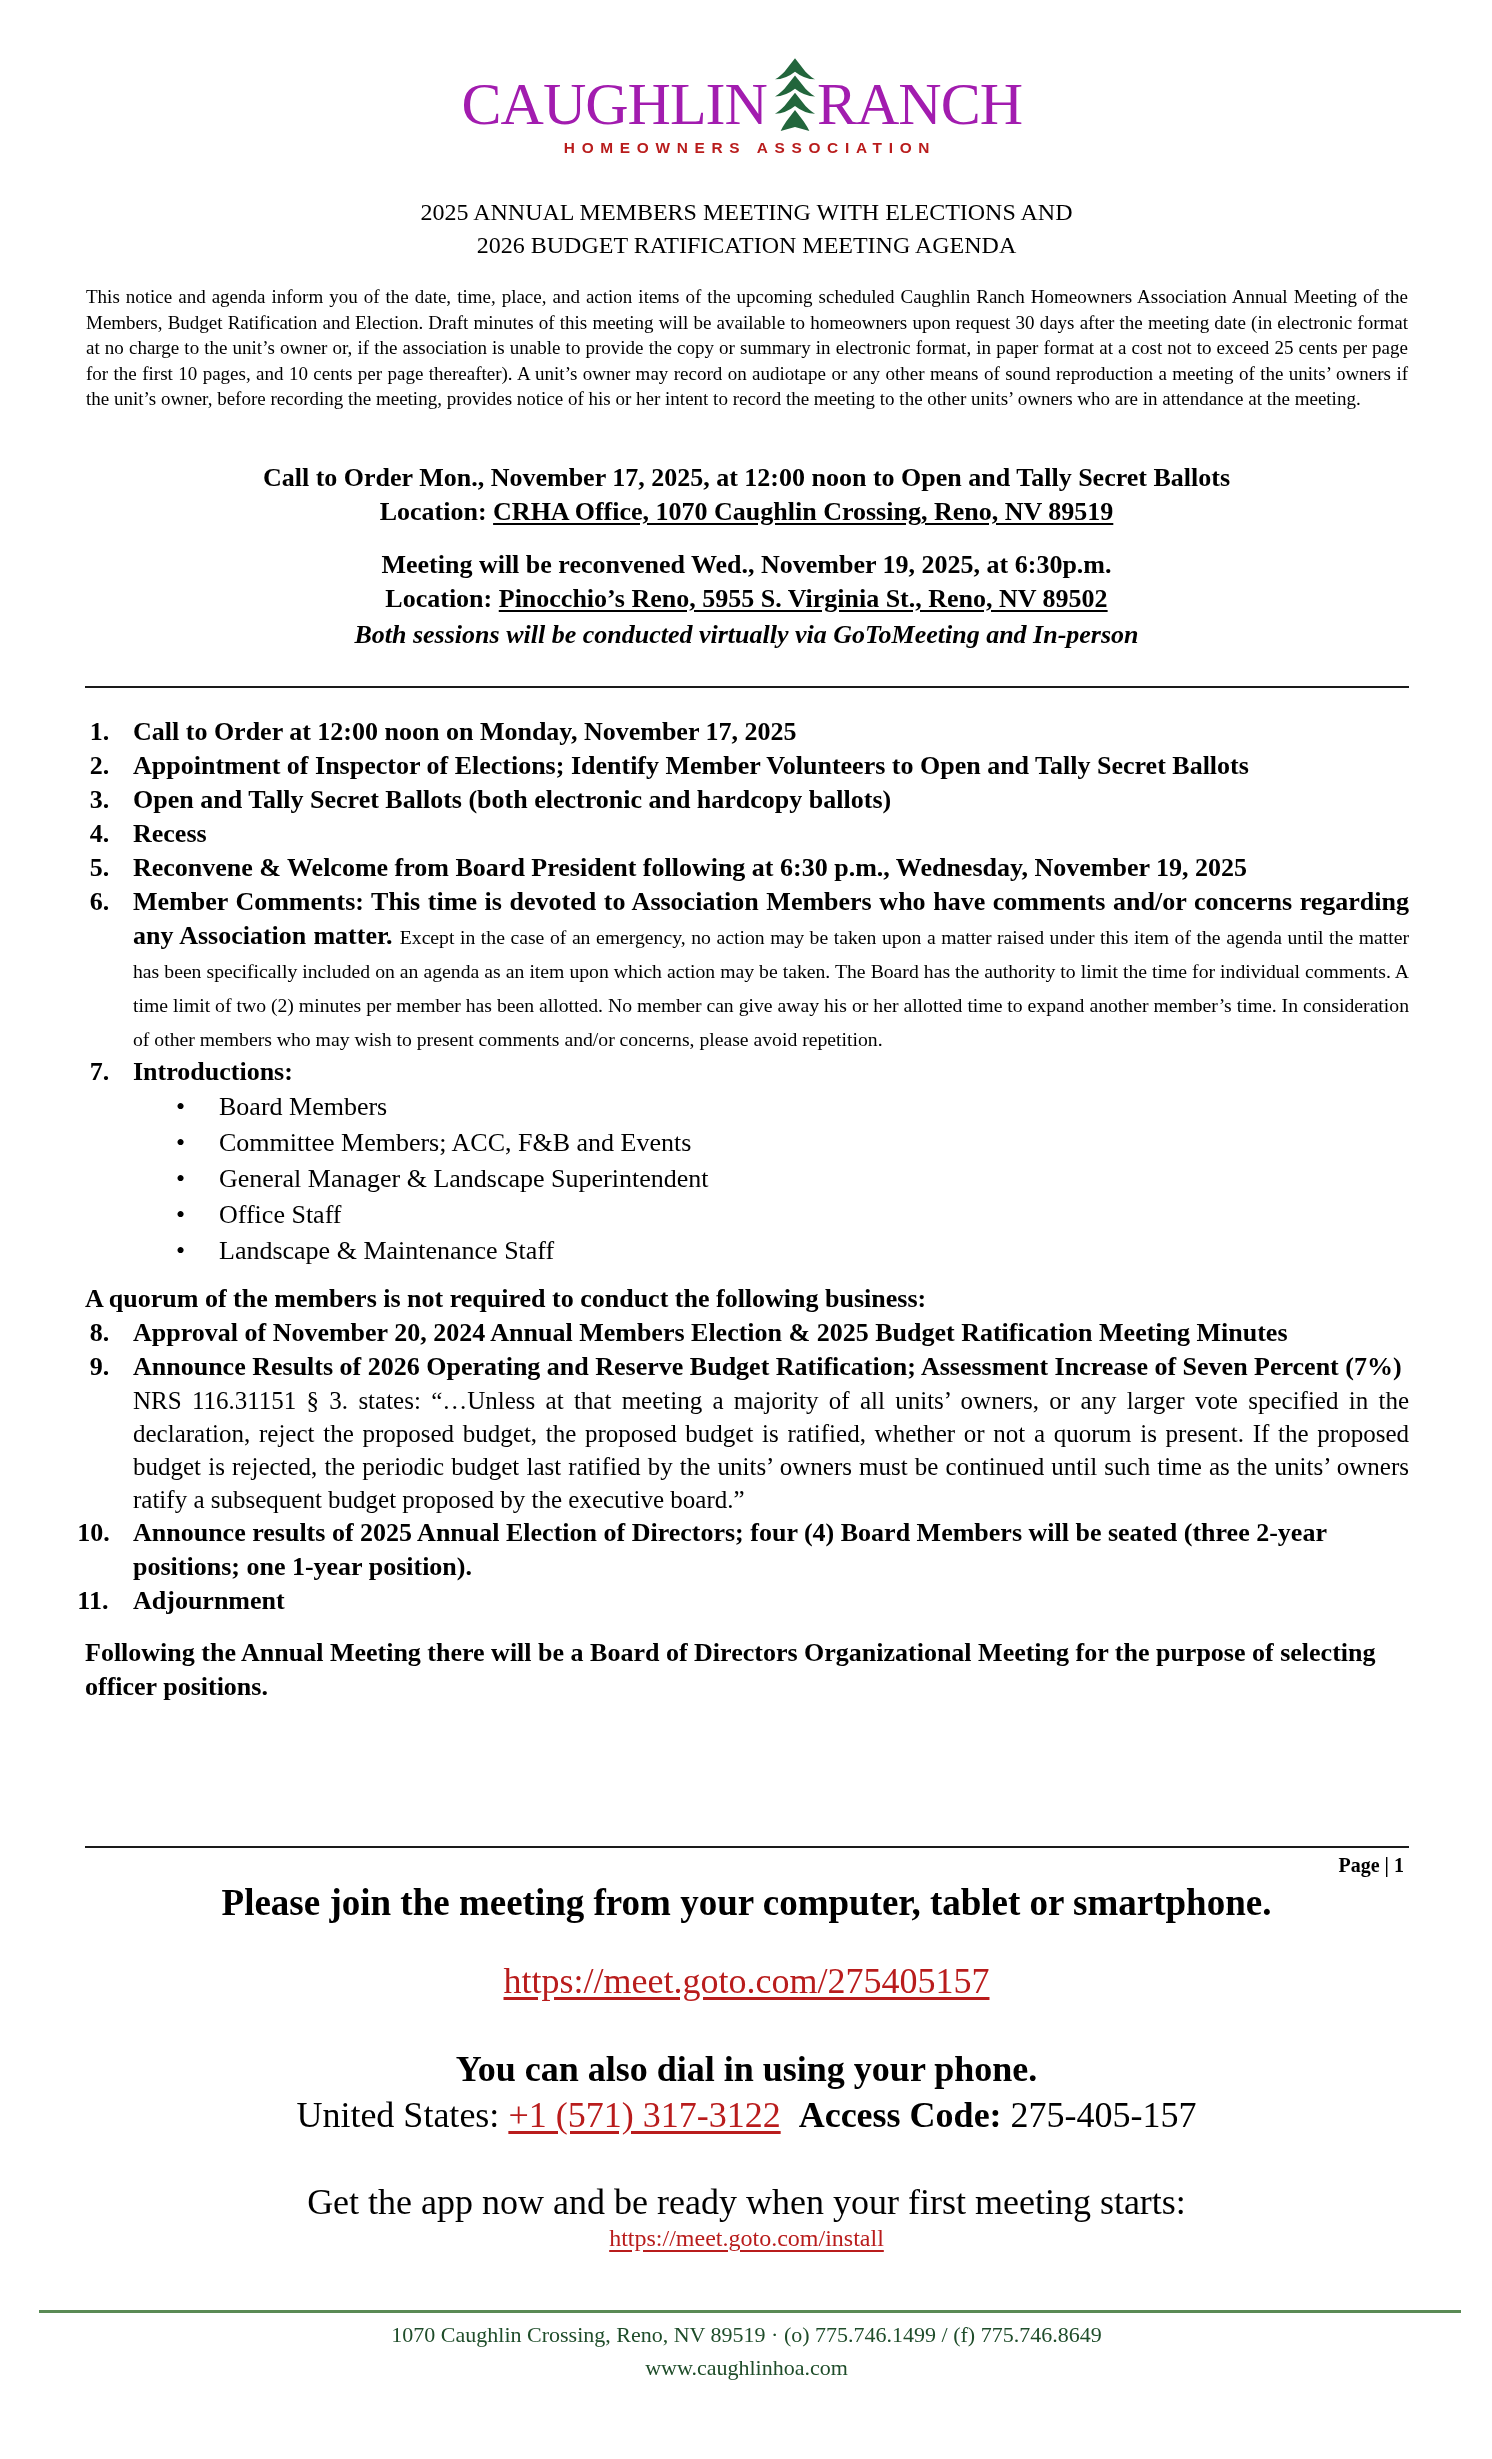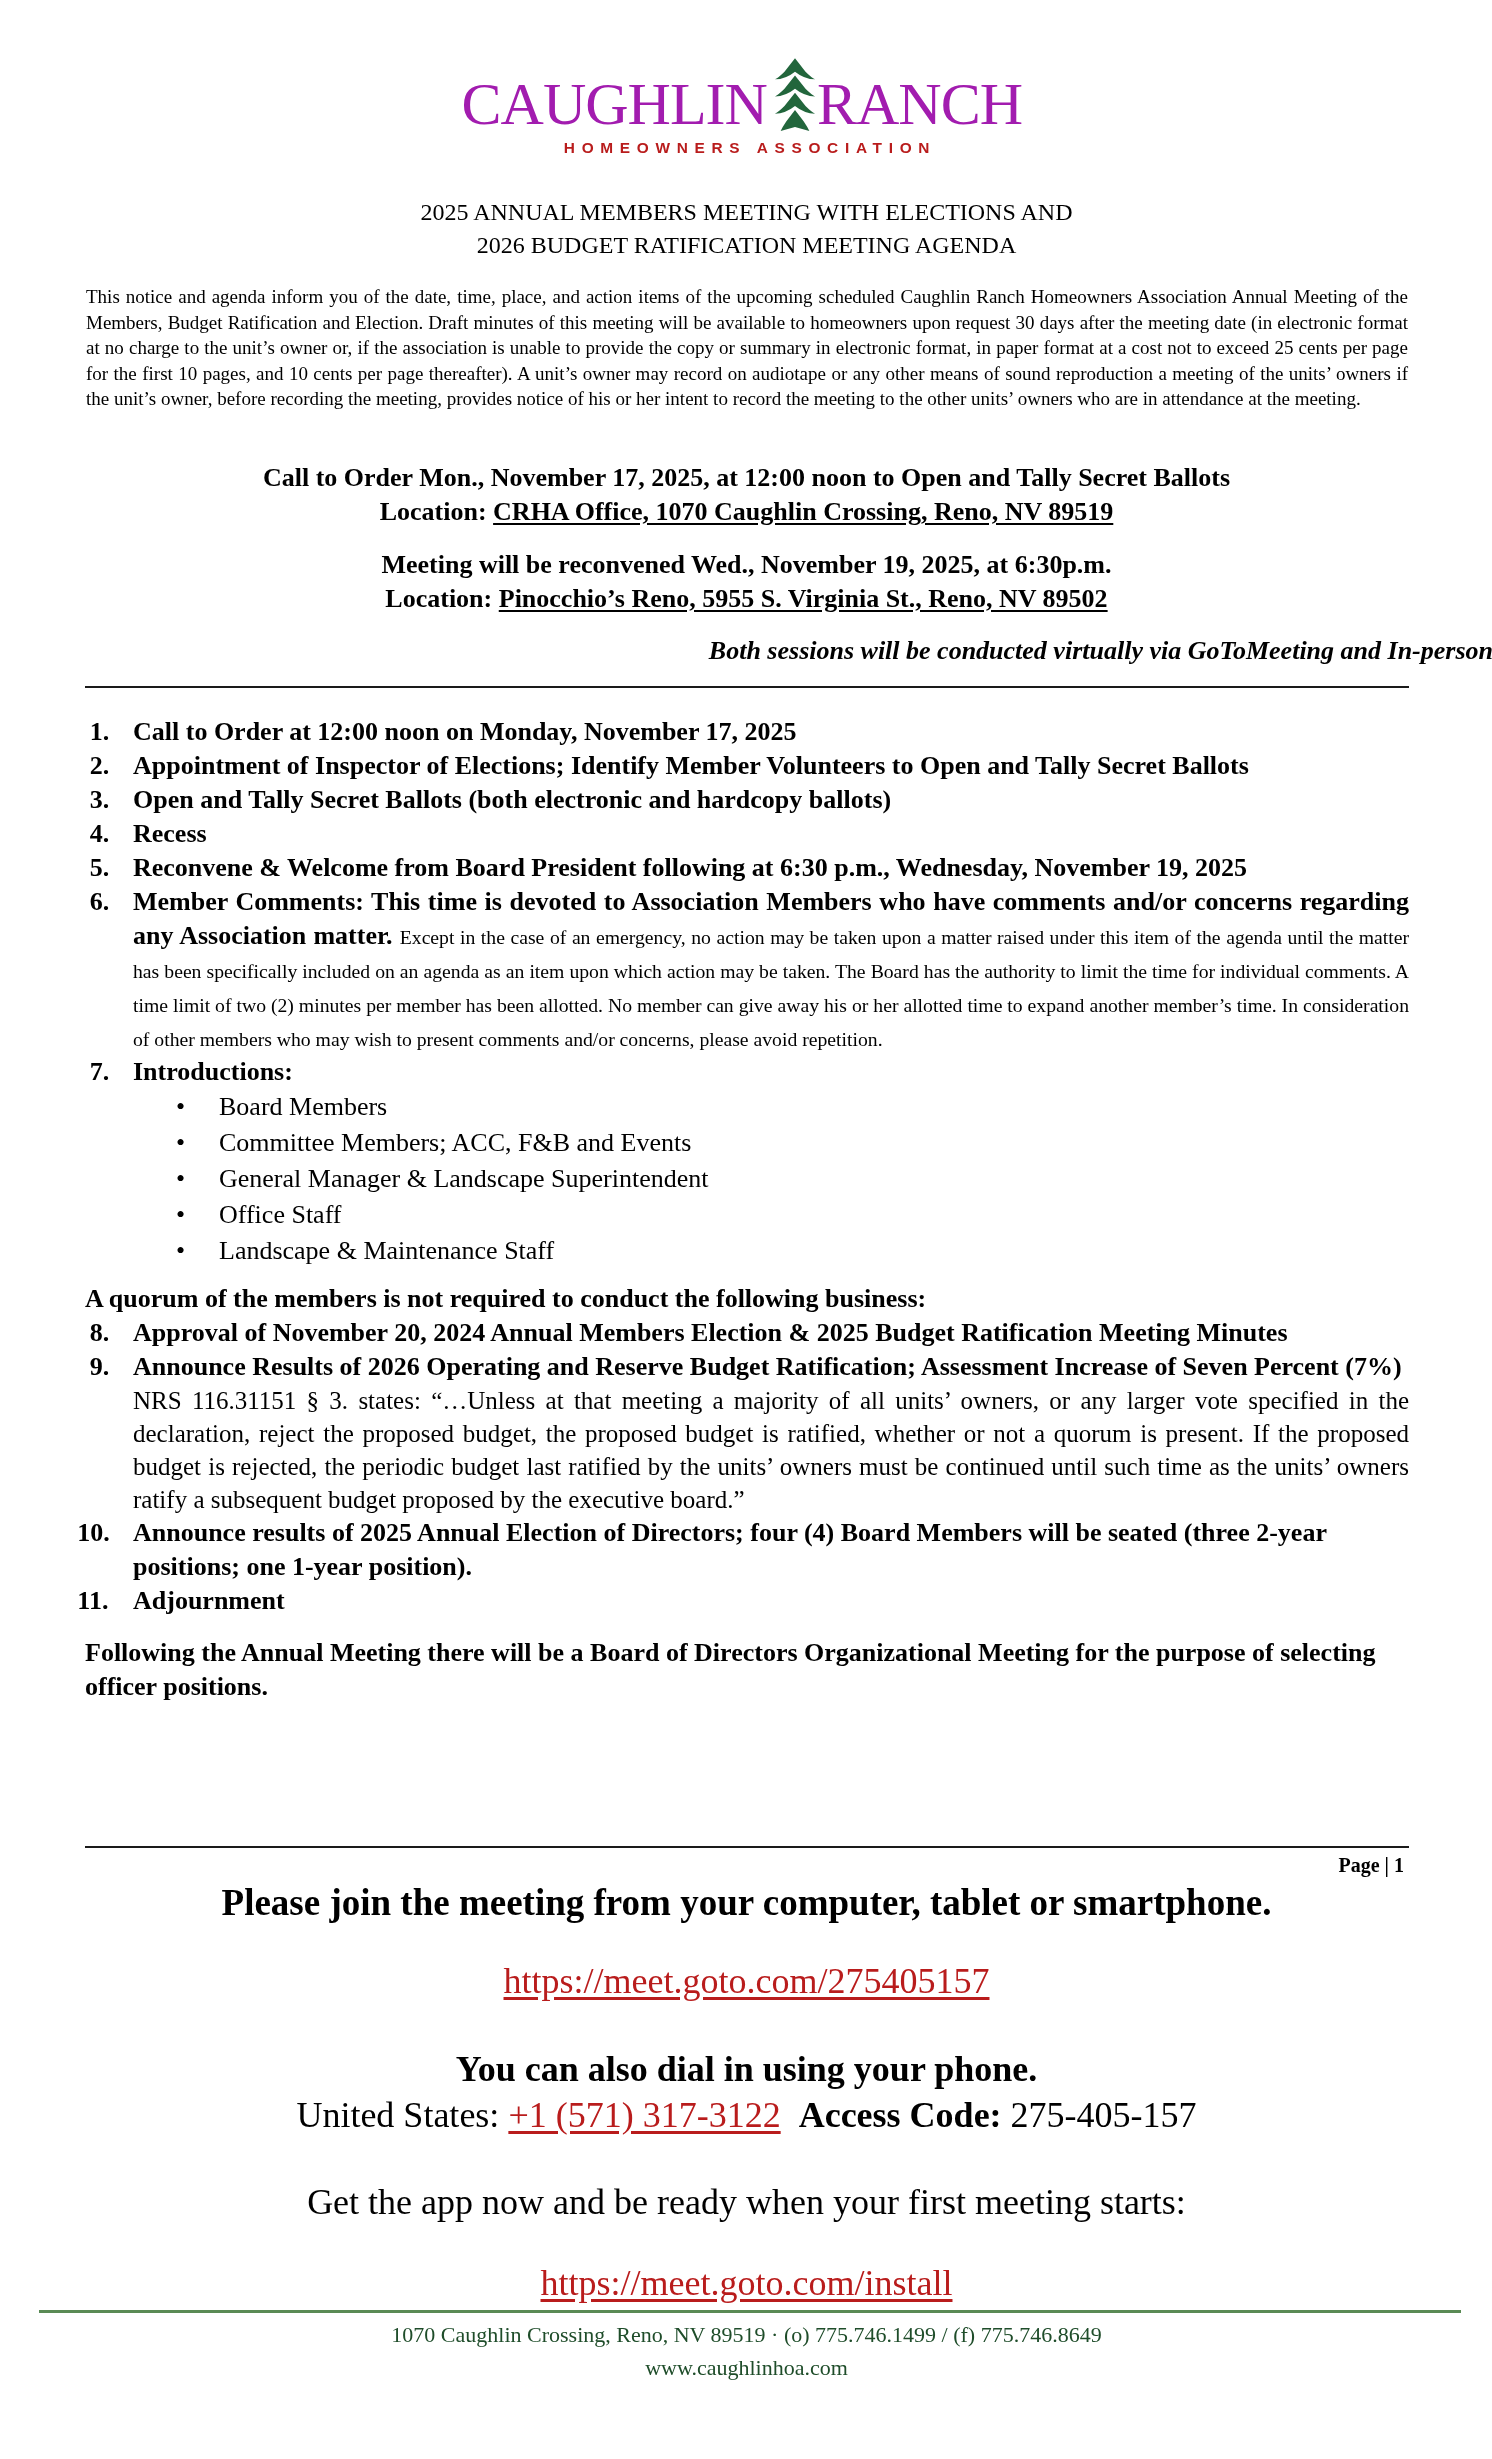--- a/index.html
+++ b/index.html
@@ -40,21 +40,21 @@
   .bullets li .dot { position: absolute; left: 91px; top: 0; }
   .ital { font-weight: bold; }
 
   .page-no { position: absolute; top: 1854px; right: 89px; font-size: 20px; font-weight: bold; }
   .join { top: 1881px; font-size: 37px; font-weight: bold; }
   .link { color: #b91c1c; text-decoration: underline; text-underline-offset: 3.8px; }
   .goto-link { top: 1960px; font-size: 36px; }
   .dial-head { top: 2048px; font-size: 36px; font-weight: bold; }
   .dial-line { top: 2094px; font-size: 36px; text-align: center; }
   .app-line { top: 2181px; font-size: 36px; }
-  .install-link { top: 2225px; font-size: 36px; margin-top: 37px; }
+  .install-link { top: 2225px; font-size: 24px; }
   .green-rule { position: absolute; left: 39px; width: 1422px; top: 2310px; height: 2.9px; background: #5a8a55; }
   .footer { font-family: "Liberation Serif", serif; color: #1f4d2a; font-size: 22px; }
 </style>
 </head>
 <body>
 
 <div class="logo">
   <span class="logo-word logo-left">CAUGHLIN</span>
   <svg class="logo-tree" viewBox="0 0 46 80">
     <path d="M23 0 L34 14 Q40 20 44 22 Q33 22 23 14 Q13 22 2 22 Q6 20 12 14 Z" fill="#22663c"></path>
@@ -78,21 +78,21 @@
   <div>
     <span>Location: </span><span class="u">CRHA Office, 1070 Caughlin Crossing, Reno, NV 89519</span>
   </div>
 </div>
 <div class="abs center meeting-line" style="top:548px;">
   <div>Meeting will be reconvened Wed., November 19, 2025, at 6:30p.m.</div>
   <div>
     <span>Location: </span><span class="u">Pinocchio’s Reno, 5955 S. Virginia St., Reno, NV 89502</span>
   </div>
 </div>
-<div class="abs center italic-bold" style="top:636px;text-align:right;">Both sessions will be conducted virtually via GoToMeeting and In-person</div>
+<div class="abs center italic-bold" style="top:620px;">Both sessions will be conducted virtually via GoToMeeting and In-person</div>
 
 <div class="rule" style="top:686px;"></div>
 
 <div class="agenda">
   <div class="item">
     <span class="num">1.</span>
     <span class="txt">Call to Order at 12:00 noon on Monday, November 17, 2025</span>
   </div>
   <div class="item">
     <span class="num">2.</span>

